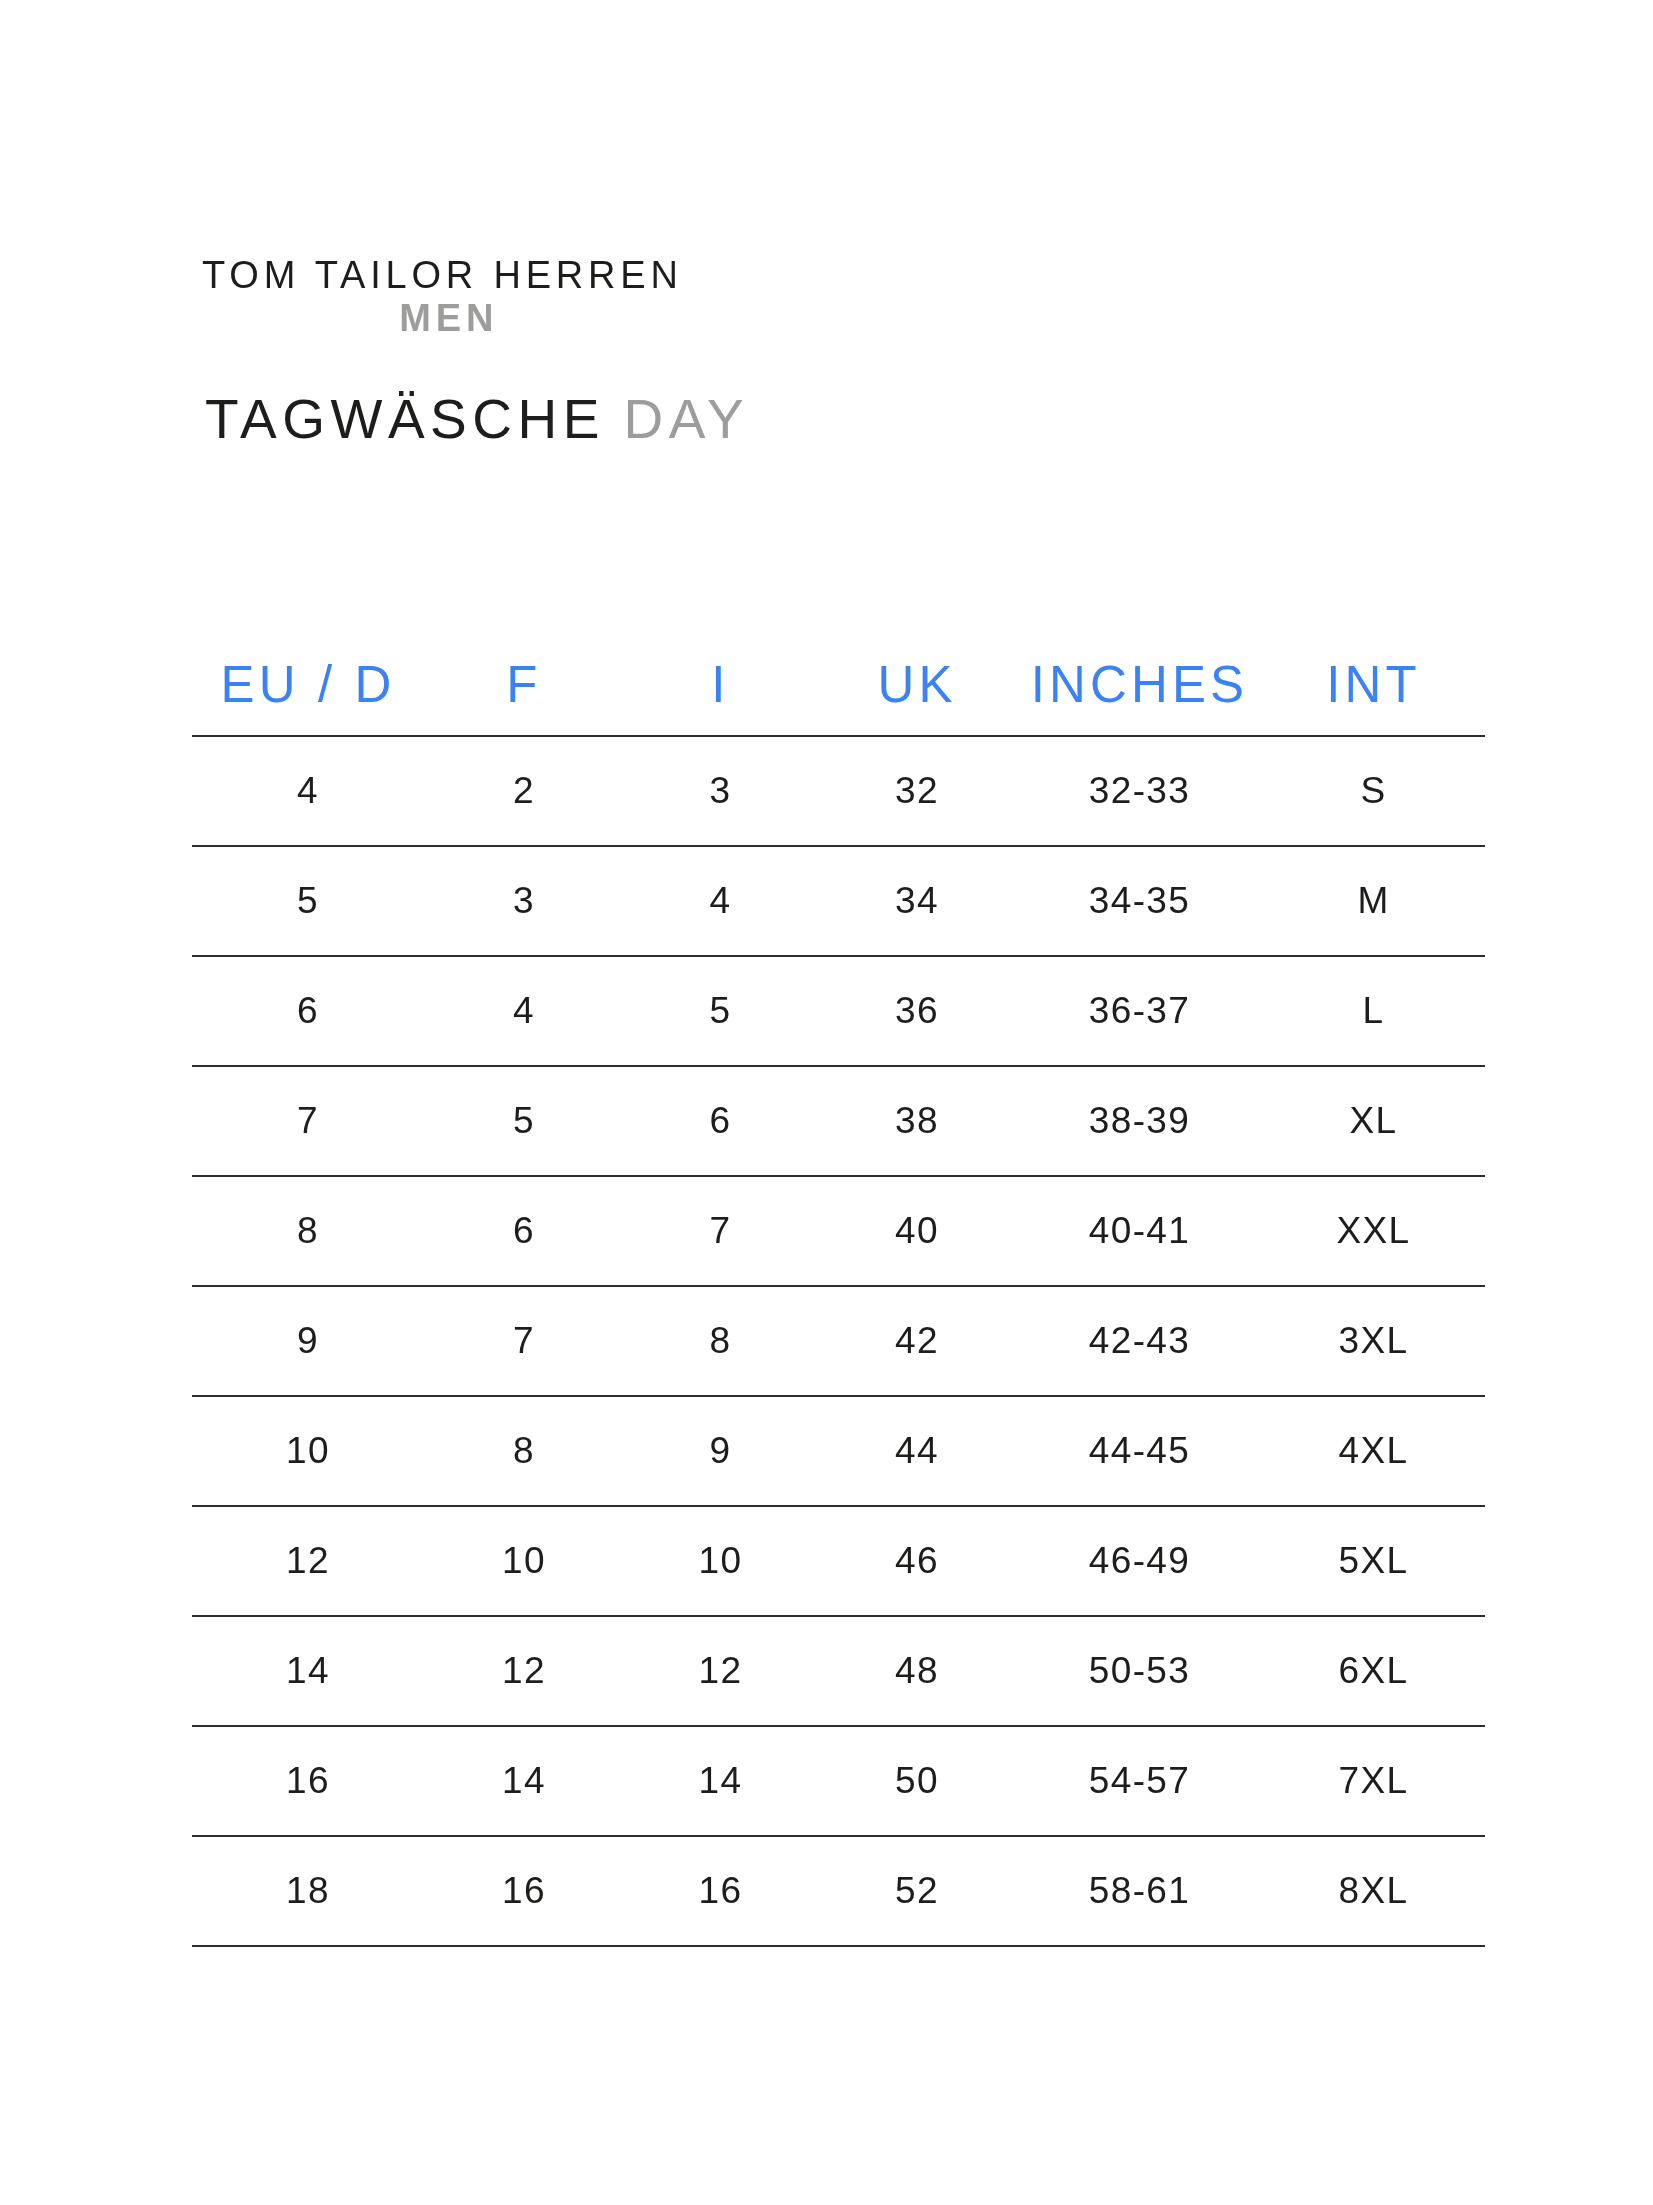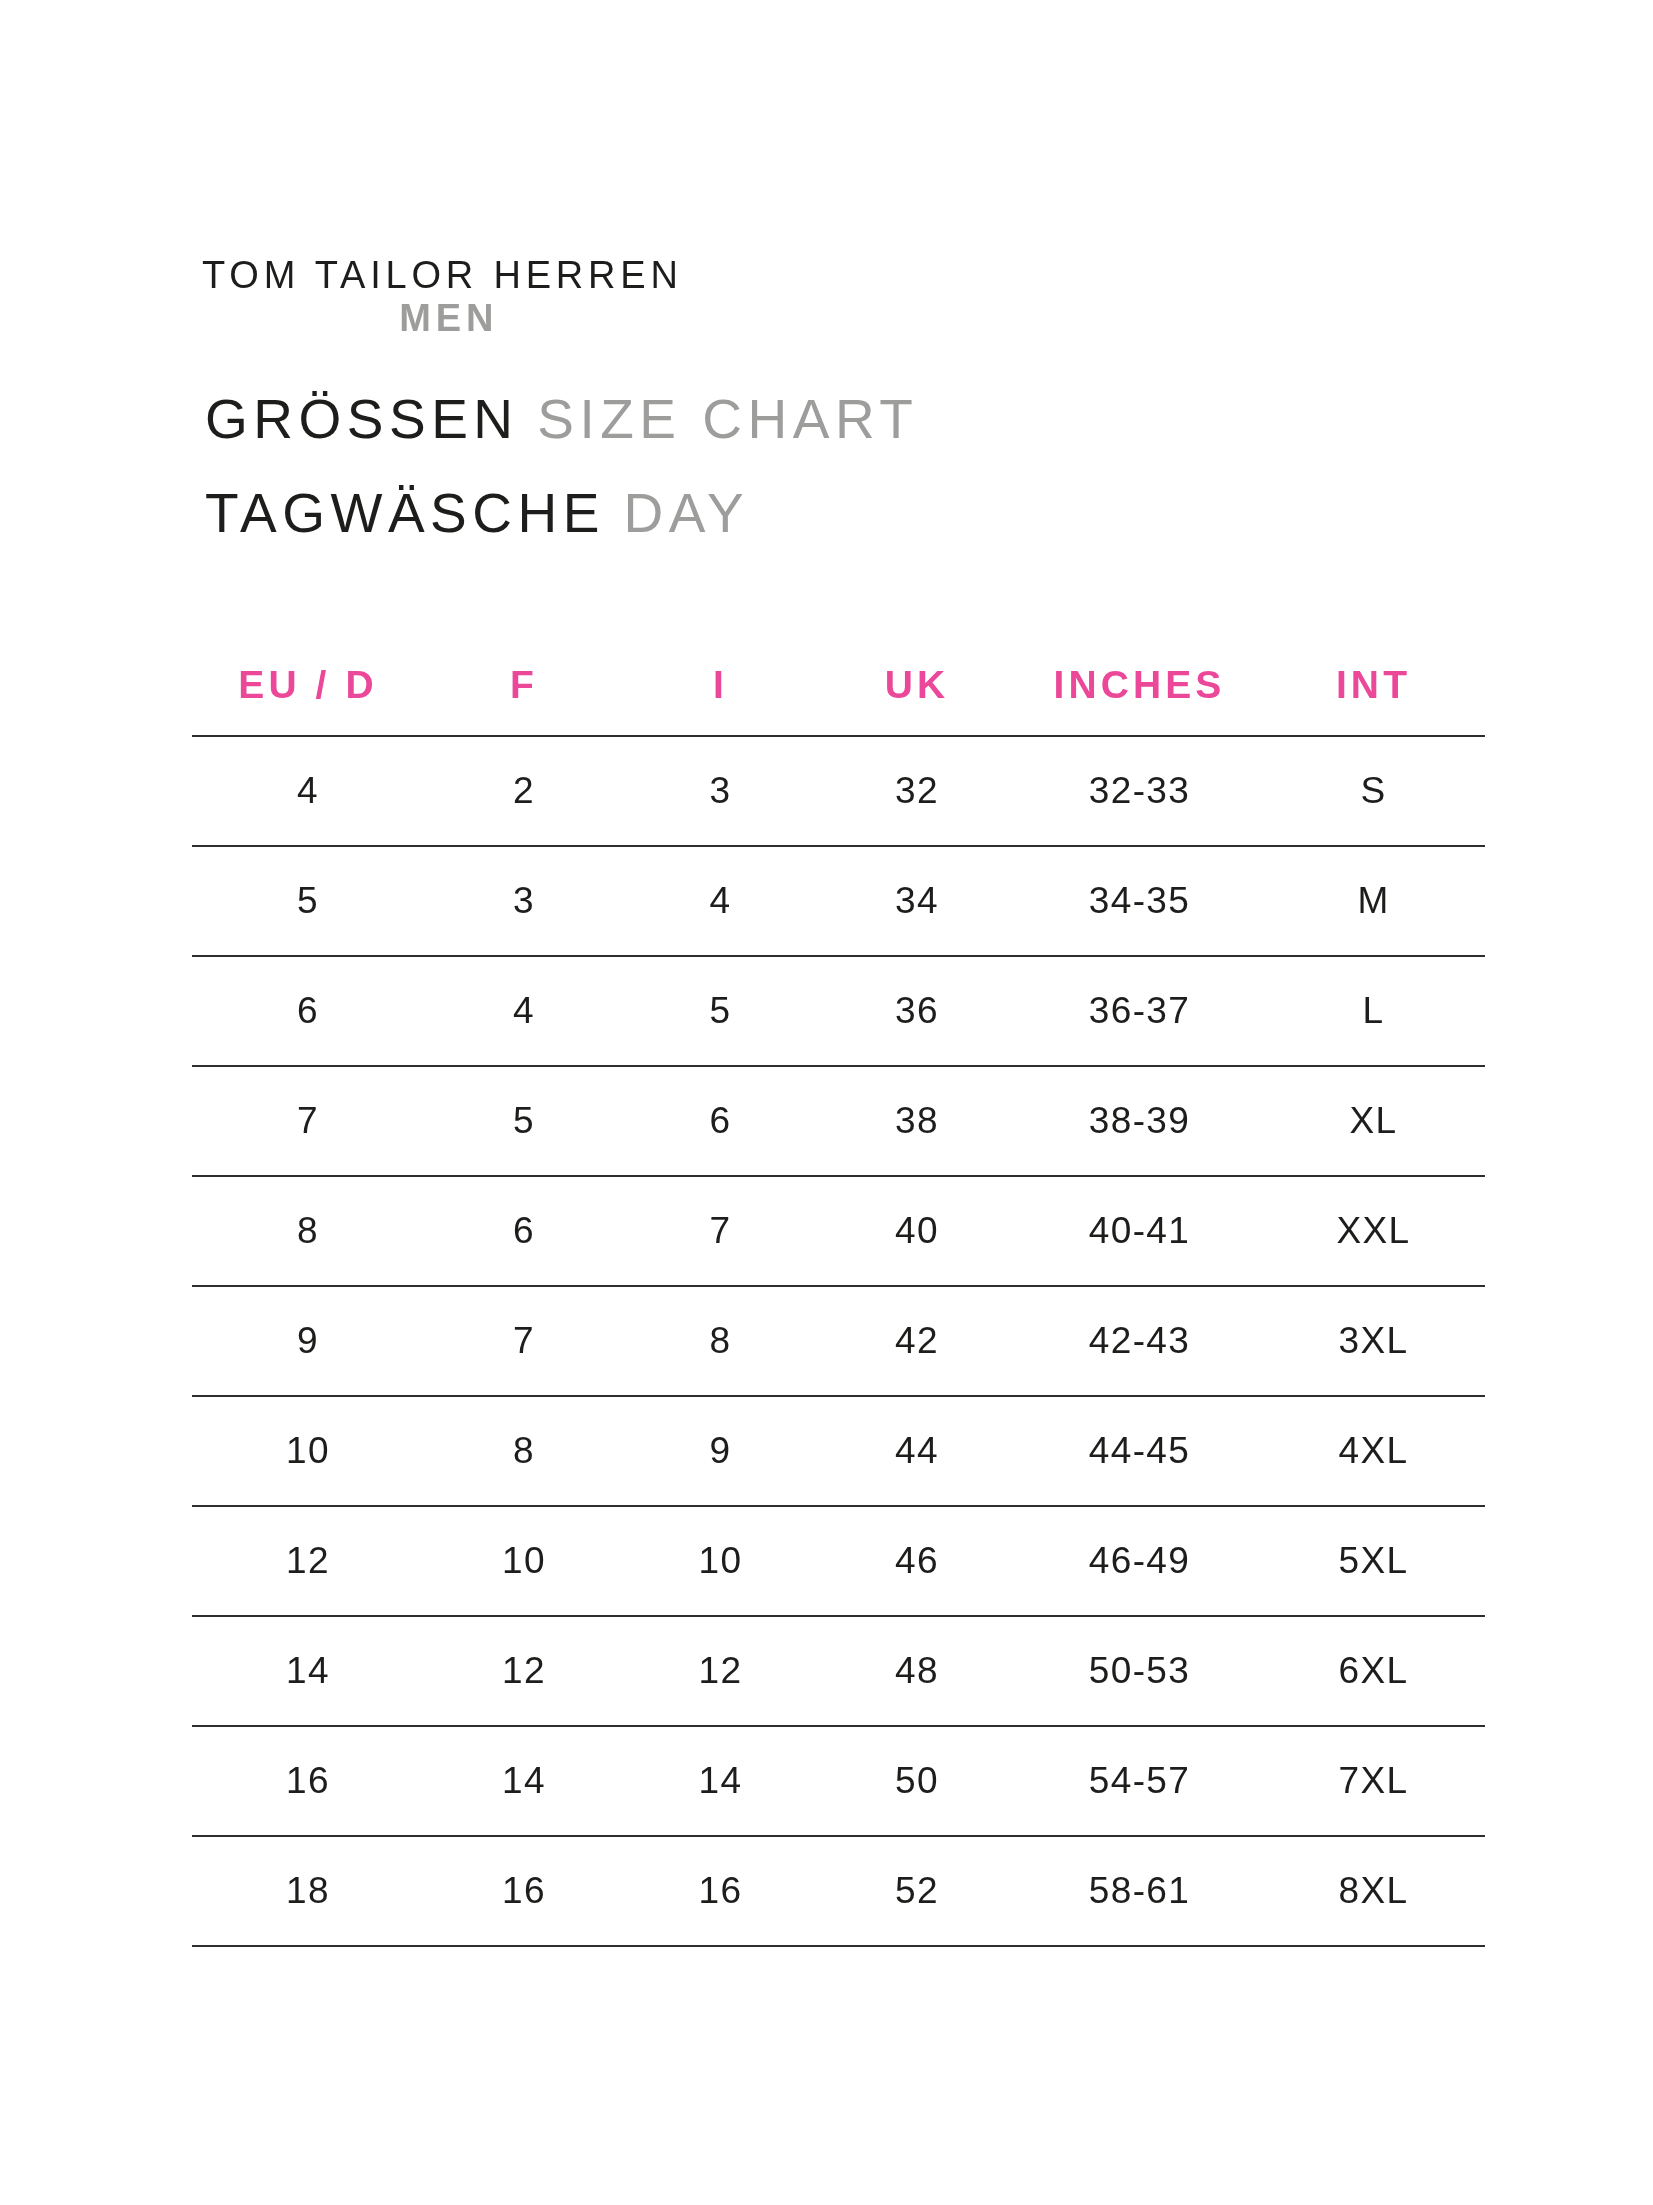--- a/index.html
+++ b/index.html
@@ -70,26 +70,26 @@
   }
   table.size-table col:nth-child(1) { width: 232px; }
   table.size-table col:nth-child(2) { width: 200px; }
   table.size-table col:nth-child(3) { width: 193px; }
   table.size-table col:nth-child(4) { width: 200px; }
   table.size-table col:nth-child(5) { width: 245px; }
   table.size-table col:nth-child(6) { width: 223px; }
 
   table.size-table thead tr { height: 102px; }
   table.size-table th {
-    font-weight: bold;
-    font-size: 39px;
+    font-weight: normal;
+    font-size: 51px;
     letter-spacing: 4.1px;
     text-align: center;
     vertical-align: middle;
-    color: #ec4899;
+    color: #3b82f6;
     white-space: nowrap;
     padding: 0;
   }
   table.size-table tbody tr {
     height: 110px;
     border-top: 2.1px solid #2e2e2d;
   }
   table.size-table td {
     font-size: 37px;
     letter-spacing: 1.4px;
@@ -104,24 +104,20 @@
 <body>
 
 <div class="sheet">
 
   <div class="brand">
     <span class="primary">TOM TAILOR HERREN</span>
     <span class="secondary">MEN</span>
   </div>
 
   <div class="title-block">
-    <div class="title-line">
-      <span class="primary">GRÖSSEN</span>
-      <span class="secondary">SIZE CHART</span>
-    </div>
     <div class="title-line">
       <span class="primary">TAGWÄSCHE</span>
       <span class="secondary">DAY</span>
     </div>
   </div>
 
   <div class="size-table-wrap">
     <table class="size-table">
       <colgroup>
         <col>

